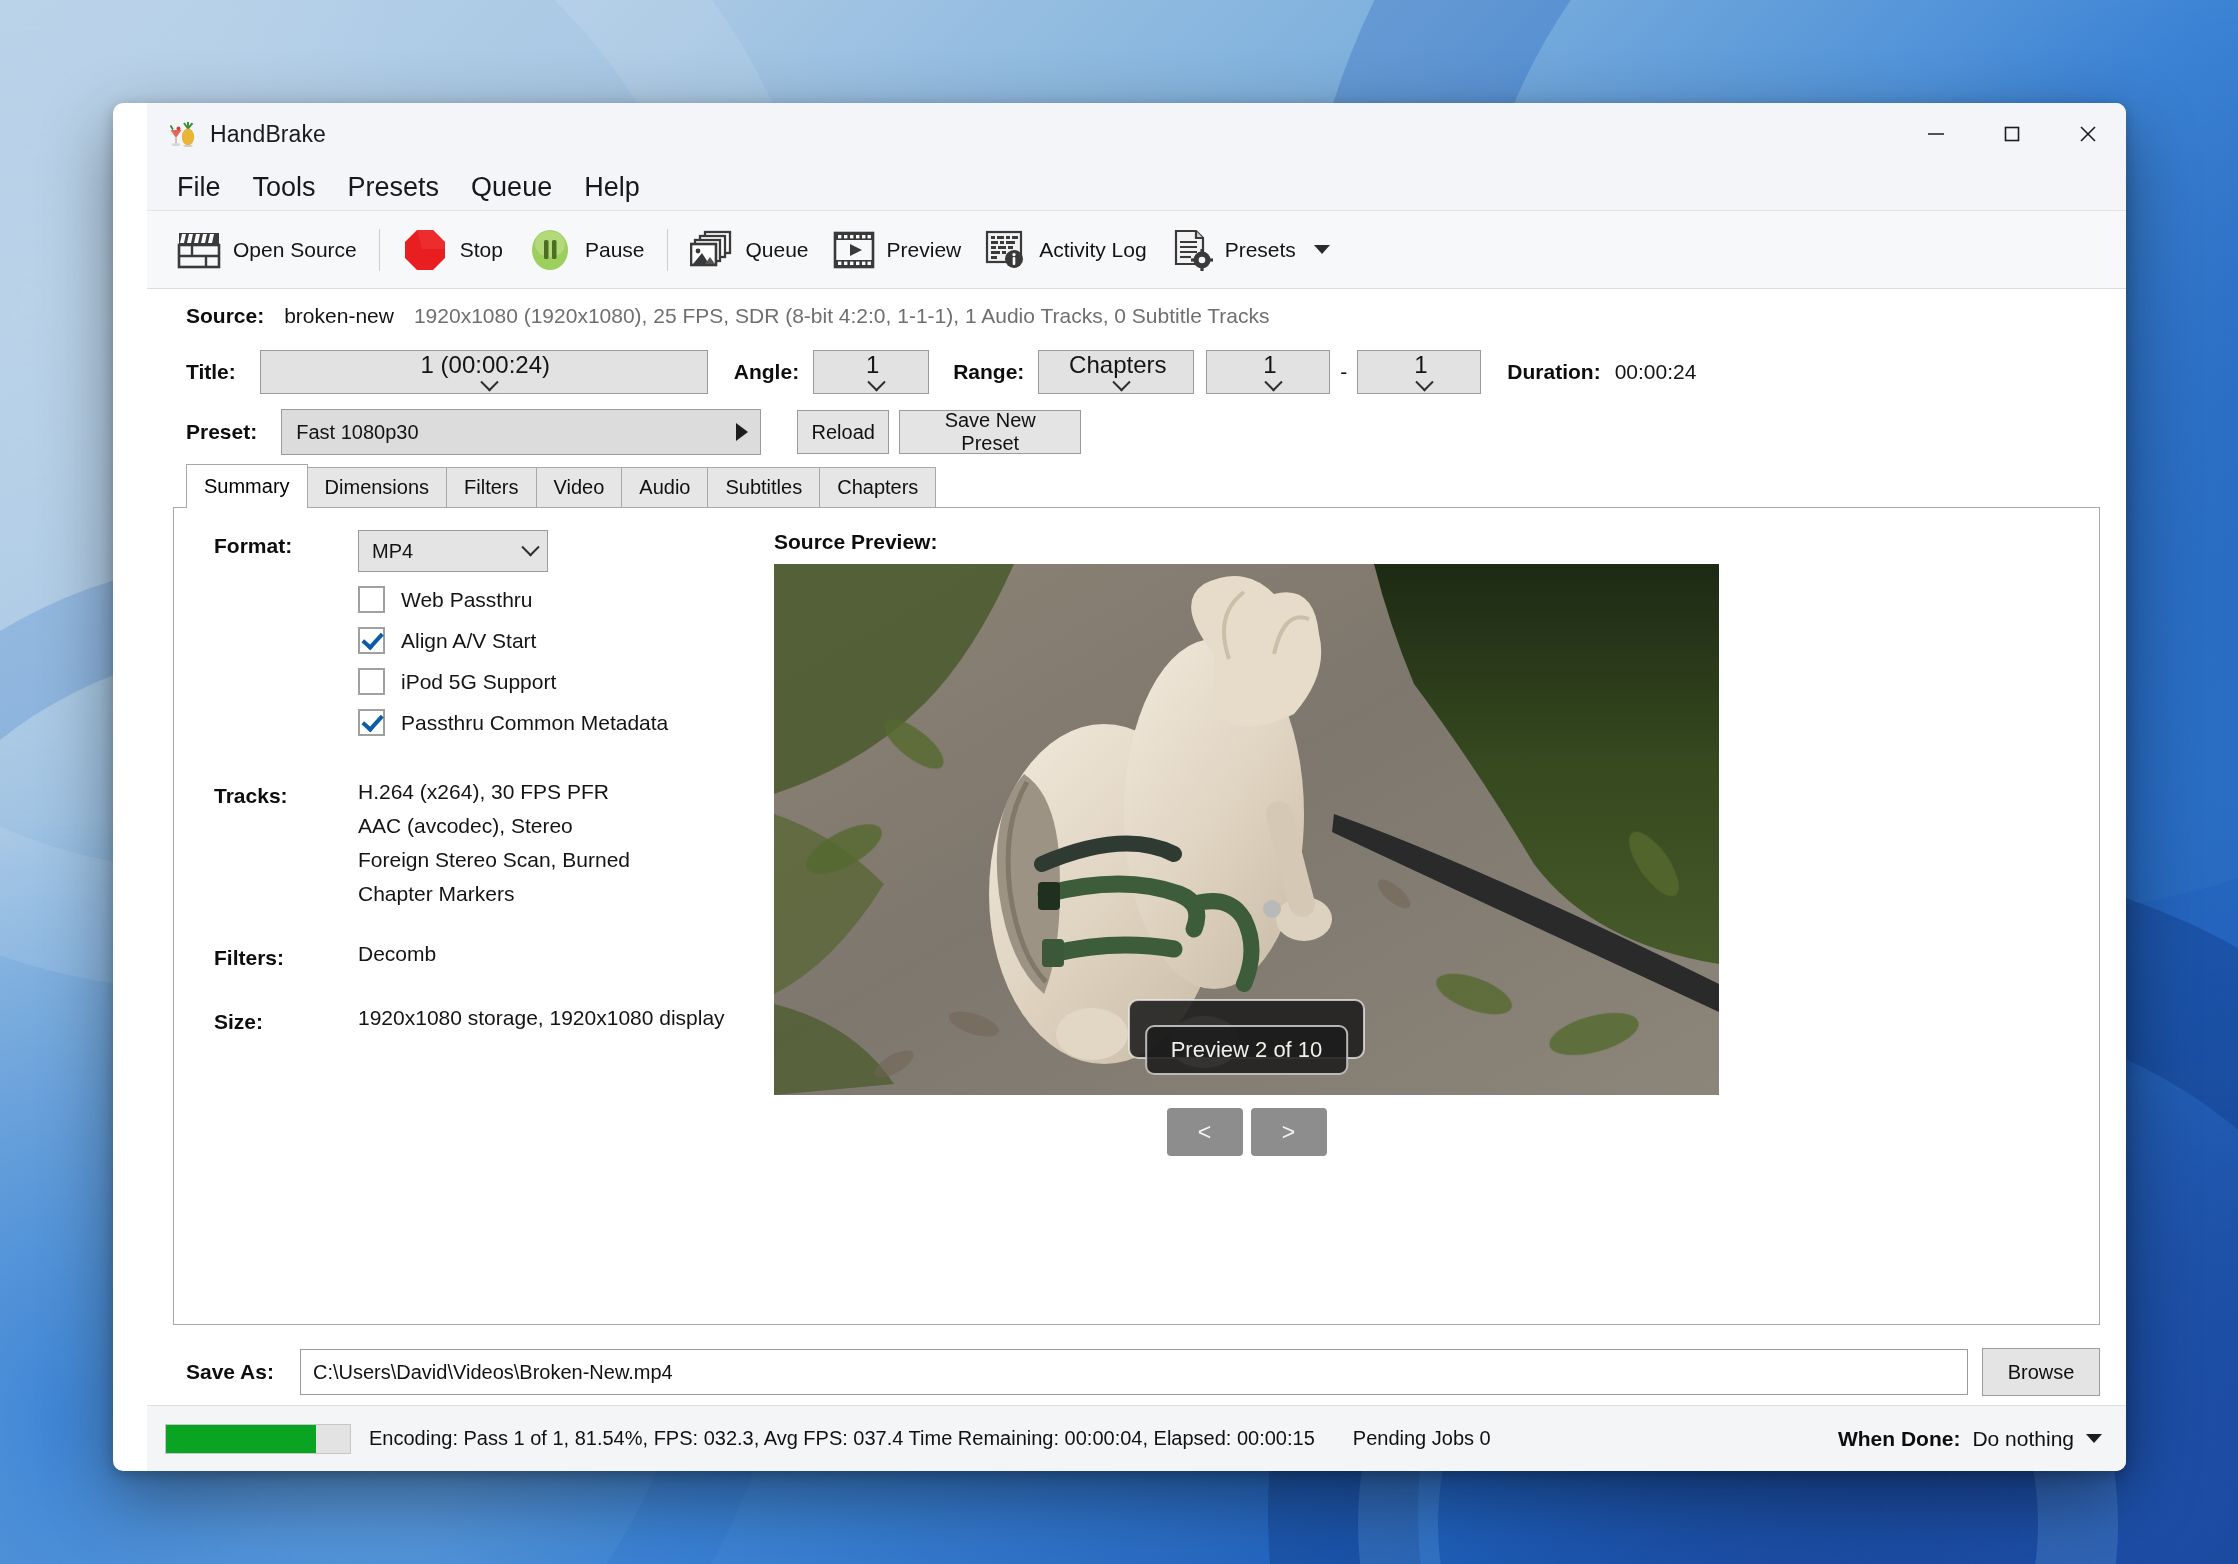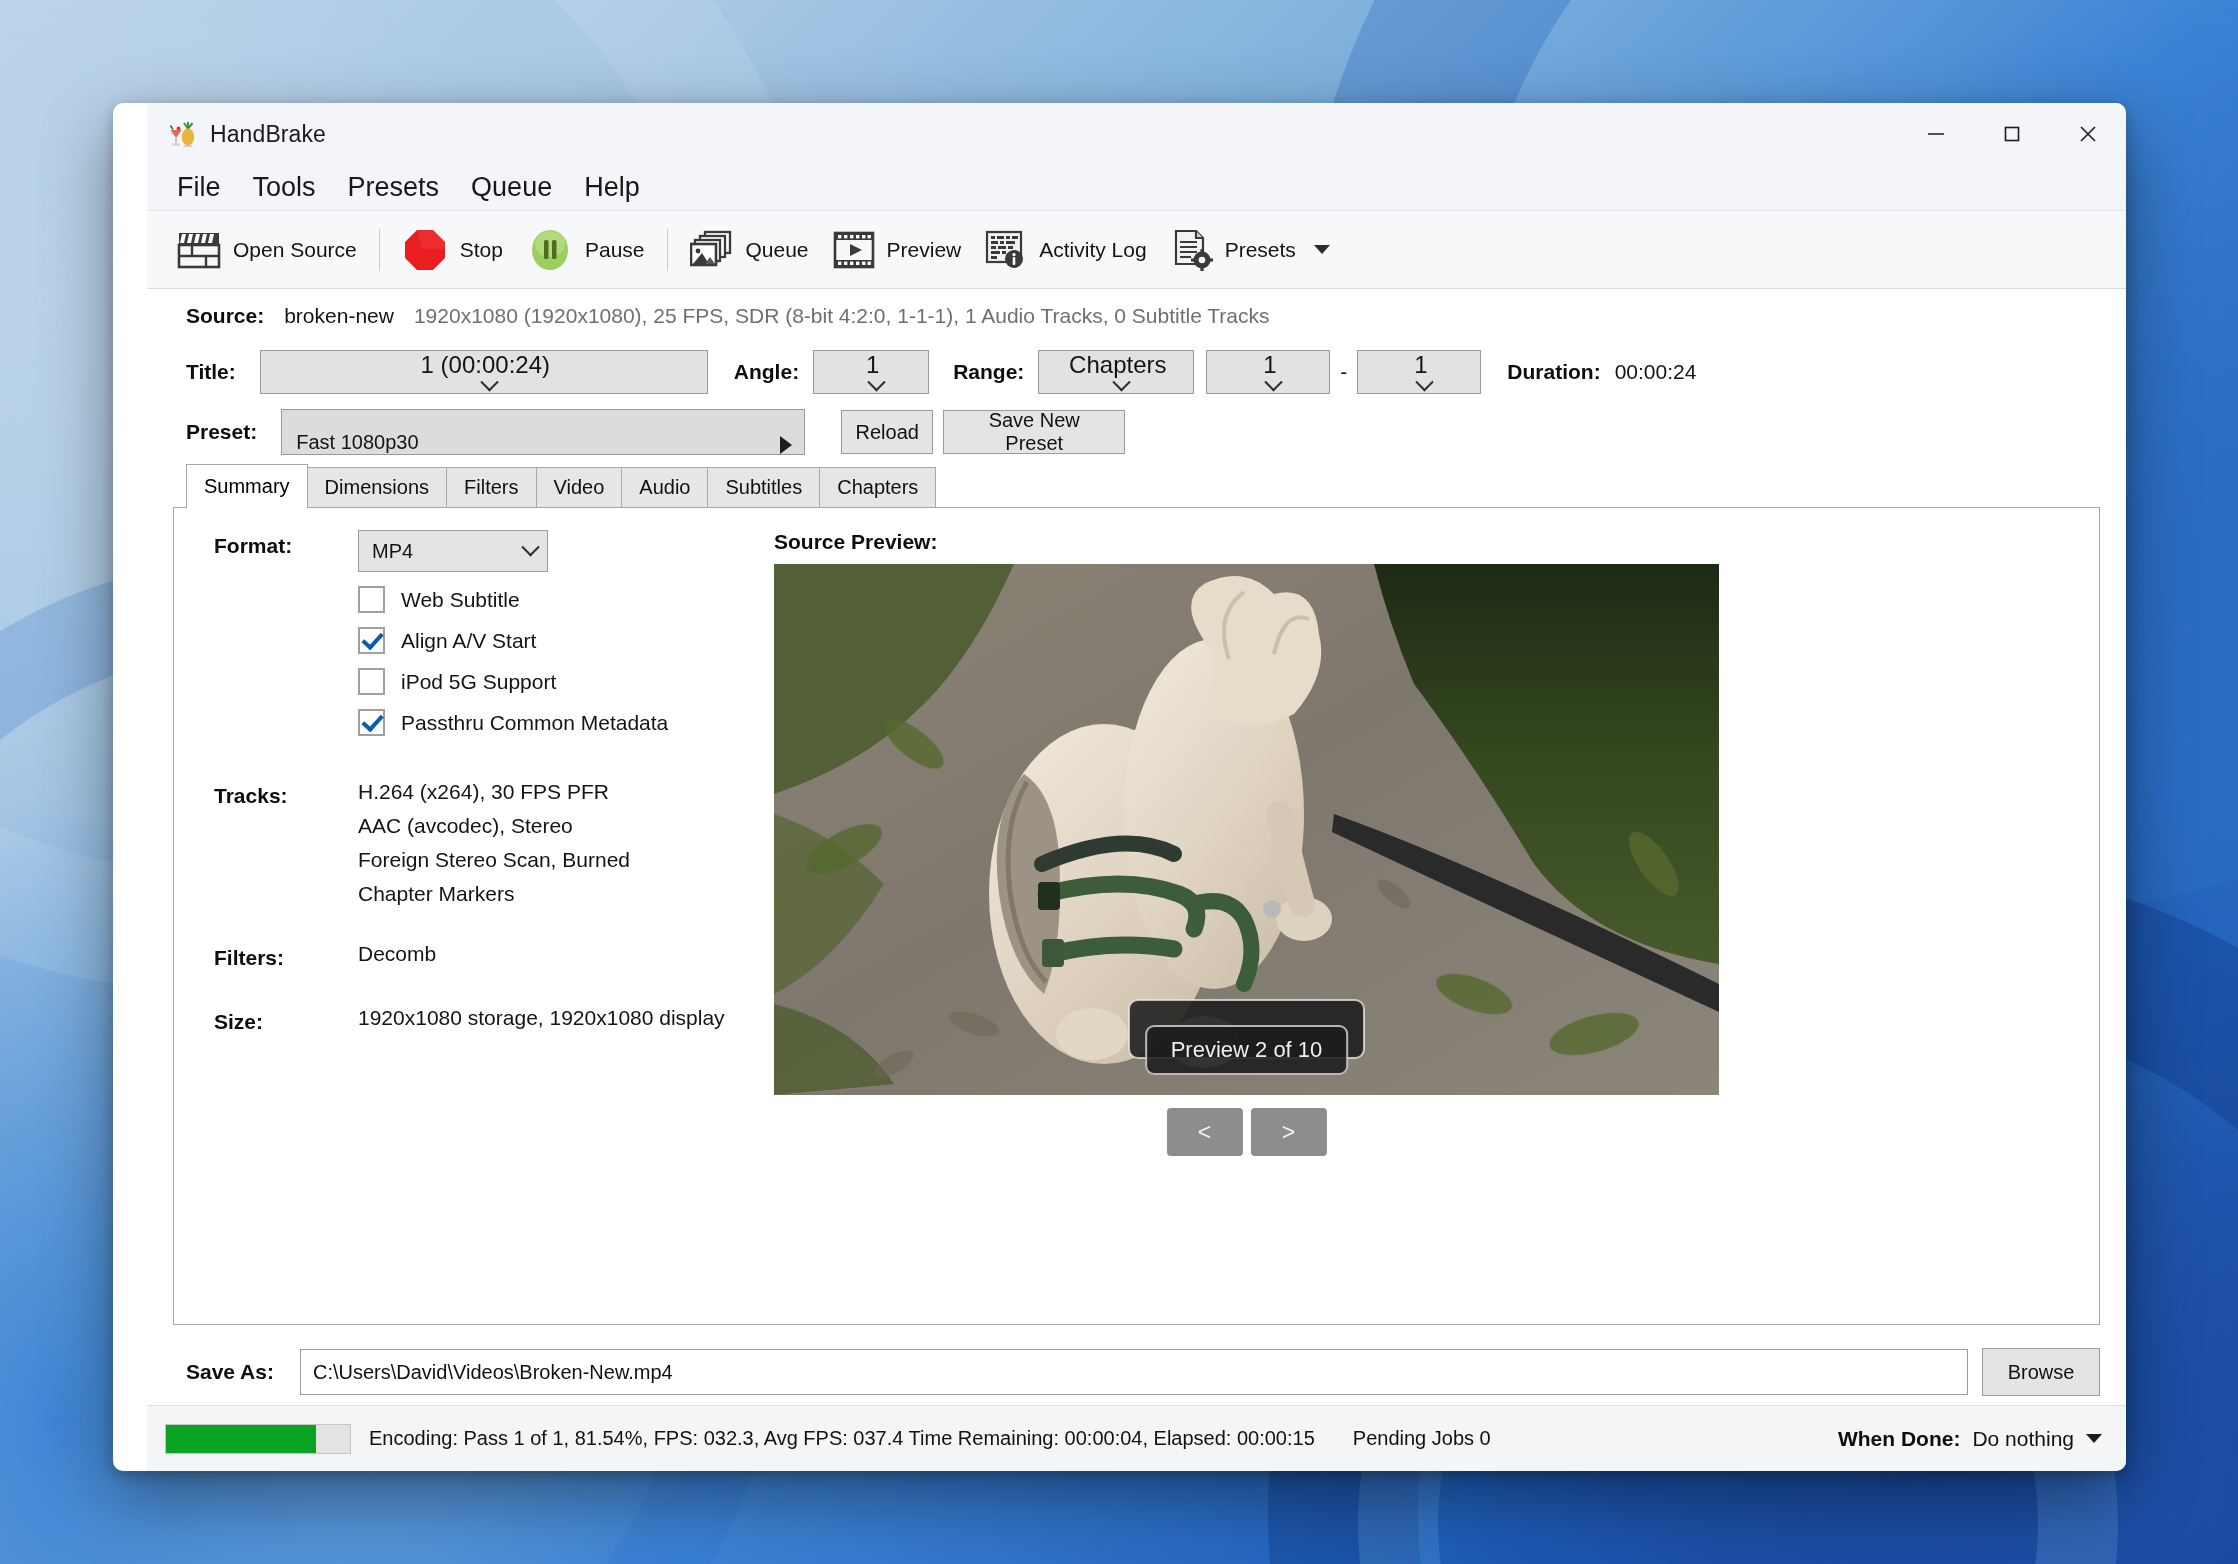--- a/index.html
+++ b/index.html
@@ -128,23 +128,23 @@
   .btn {
     background: #e4e4e4; border: 1px solid #9b9b9b;
     height: 44px; padding: 0 18px;
     font-size: 20px; color: #111; cursor: default;
     display: flex; align-items: center; justify-content: center;
     font-family: "Liberation Sans", sans-serif;
   }
 
   .preset-row { height: 62px; padding-left: 13px; }
   .preset-combo {
-    width: 524px; height: 46px;
+    width: 480px; height: 46px;
     background: #dcdcdc; border: 1px solid #9a9a9a;
-    display: flex; align-items: flex-end; padding: 0 12px 0 14px;
+    display: flex; align-items: center; padding: 0 12px 0 14px;
     font-size: 20px; color: #141414; cursor: default;
   }
   .preset-arrow {
     margin-left: auto;
     width: 0; height: 0;
     border-top: 9px solid transparent; border-bottom: 9px solid transparent;
     border-left: 12px solid #1d1d1d;
   }
 
   
@@ -538,21 +538,21 @@
           <div class="fkey">Format:</div>
           <div class="fmt-combo">
             <span class="cv">MP4</span>
             <span class="chev" style="margin-left:auto"></span>
           </div>
         </div>
 
         <div style="padding-left:144px">
           <div class="cbrow">
             <div class="cbox"></div>
-            <span class="cblabel">Web Subtitle</span>
+            <span class="cblabel">Web Passthru</span>
           </div>
           <div class="cbrow">
             <div class="cbox checked"></div>
             <span class="cblabel">Align A/V Start</span>
           </div>
           <div class="cbrow">
             <div class="cbox"></div>
             <span class="cblabel">iPod 5G Support</span>
           </div>
           <div class="cbrow">

